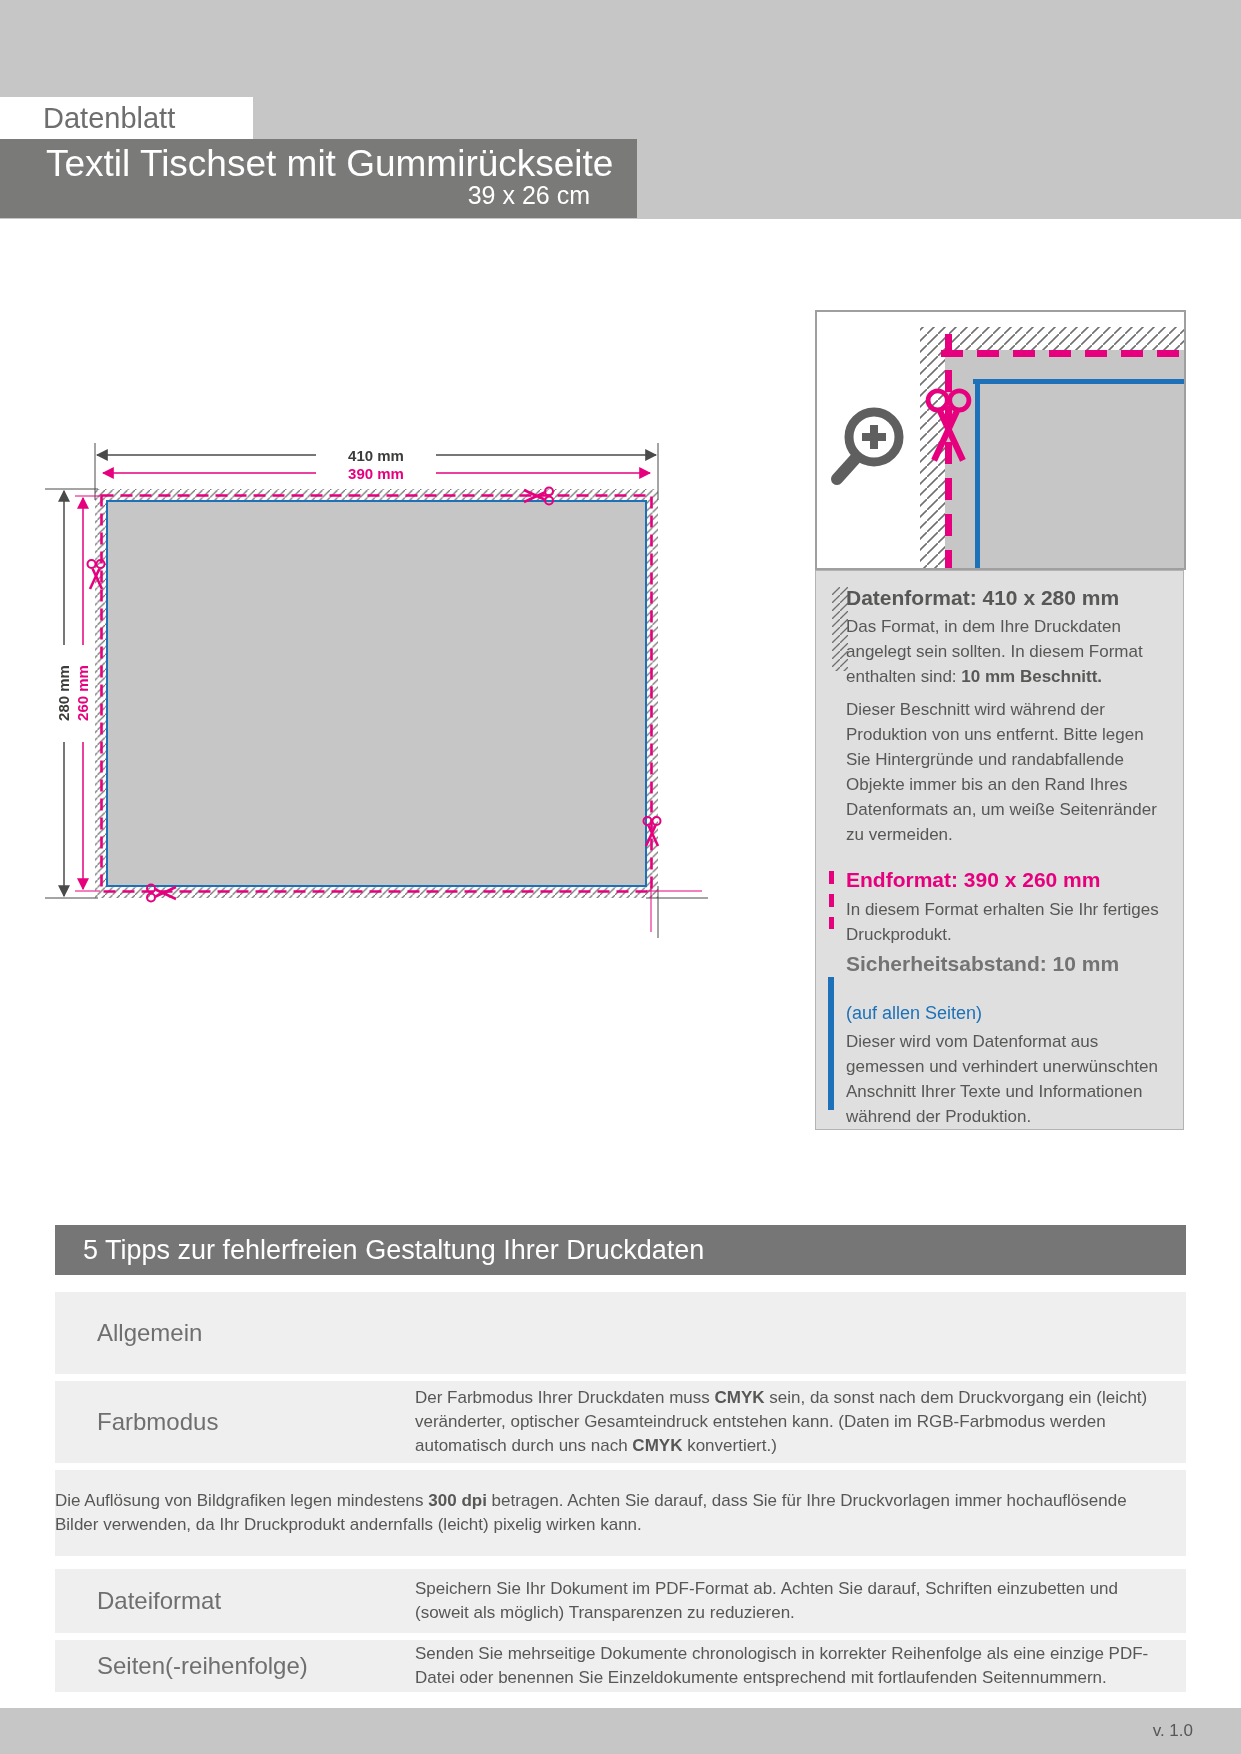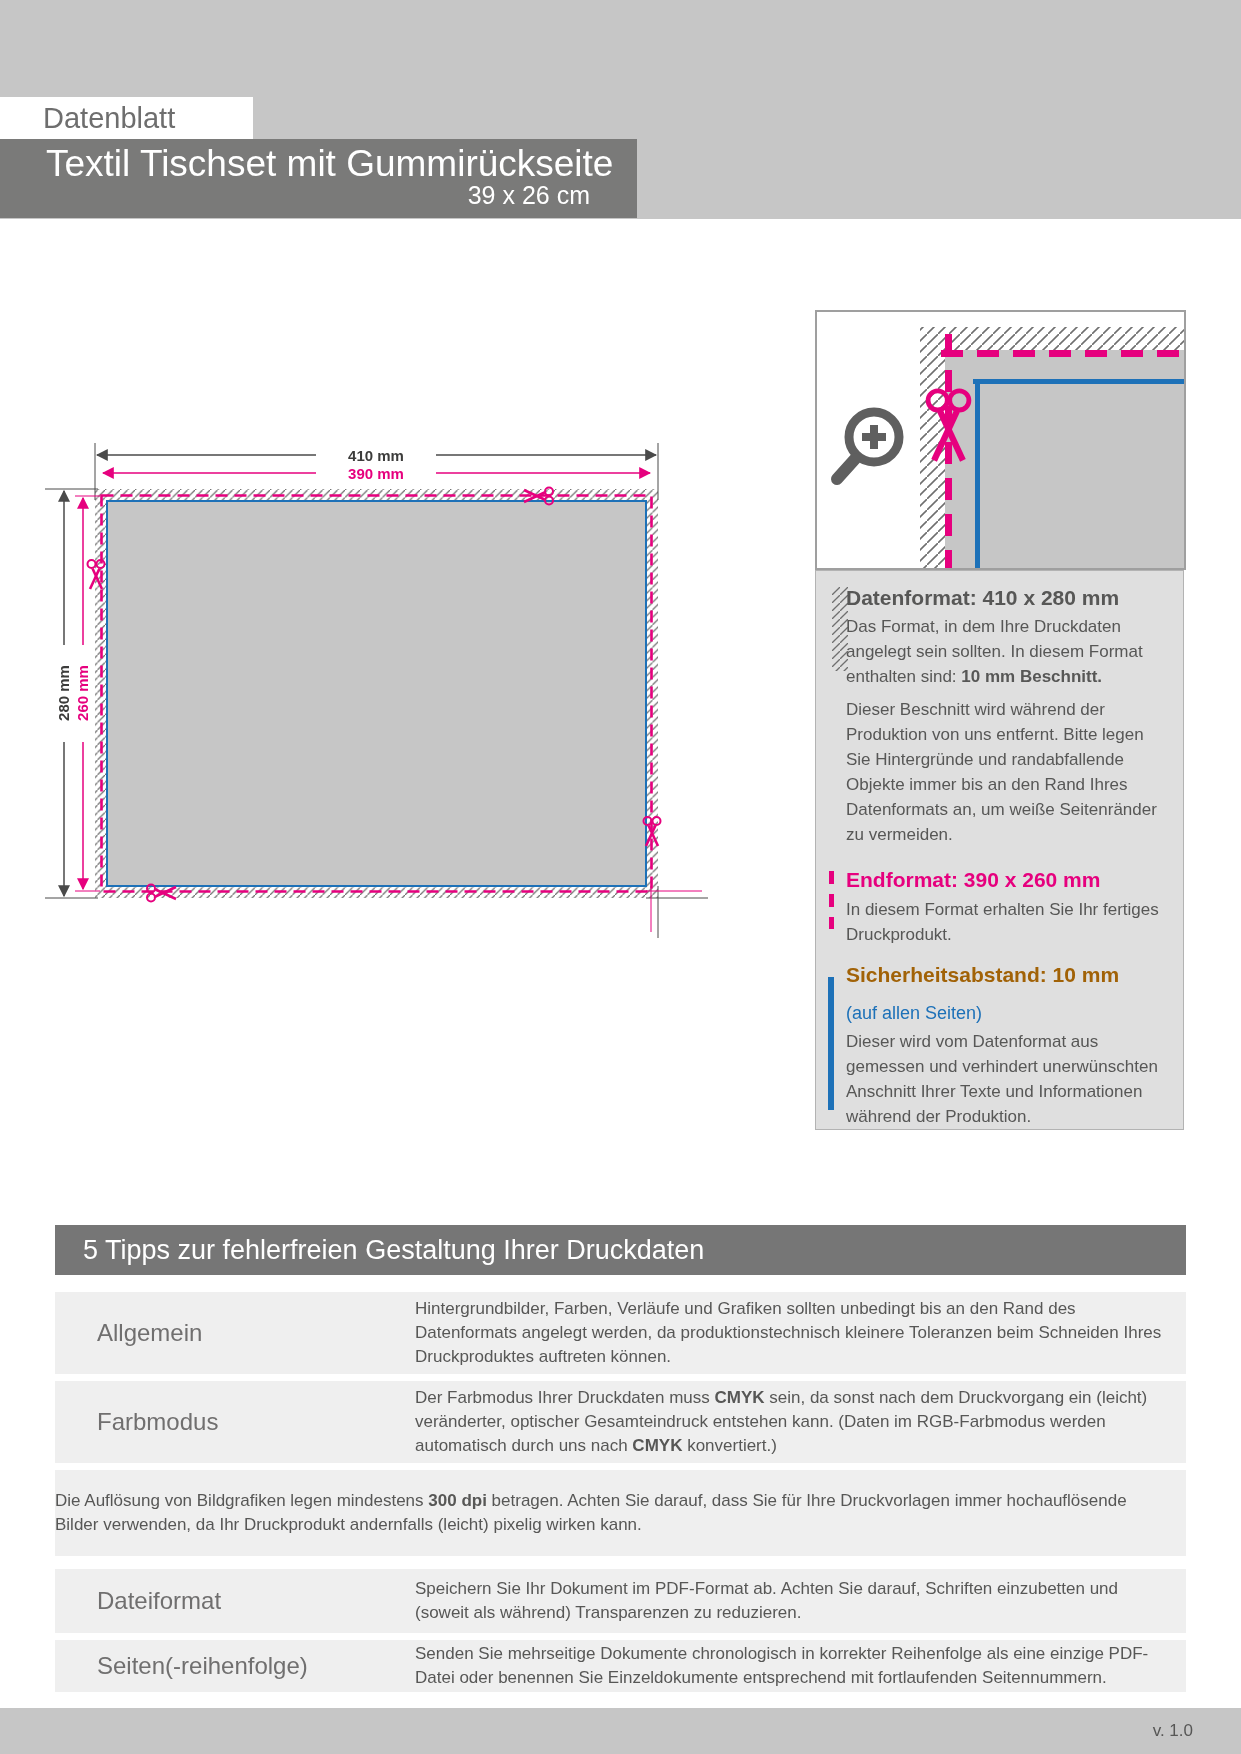--- a/index.html
+++ b/index.html
@@ -18,21 +18,21 @@
   .detail-box{position:absolute;left:815px;top:310px;width:367px;height:256px;background:#ffffff;border:2px solid #9f9f9f;}
   
   .info-panel{position:absolute;left:815px;top:570px;width:369px;height:560px;background:#dfdfdf;border:1px solid #b3b3b3;box-sizing:border-box;}
   .info-panel .blk-head{position:absolute;left:30px;font-size:21px;font-weight:bold;white-space:nowrap;}
   .info-panel .blk-body{position:absolute;left:30px;width:322px;font-size:17px;line-height:25px;color:#575756;}
   .head-datenformat{color:#575756;top:15px;}
   .body-datenformat{top:43px;}
   .note-datenformat{top:126px;}
   .head-endformat{color:#e6007e;top:297px;}
   .body-endformat{top:326px;}
-  .head-sicherheit{color:#a16207;top:392px;text-align:center;}
+  .head-sicherheit{color:#737373;top:381px;text-align:center;}
   .sub-sicherheit{position:absolute;left:30px;top:432px;font-size:18px;color:#1d71b8;}
   .body-sicherheit{top:458px;}
   .swatch-hatch{position:absolute;left:16px;top:16px;}
   .swatch-cut{position:absolute;left:13px;top:300px;width:5px;height:58px;
      background:repeating-linear-gradient(to bottom,#e6007e 0 13px,transparent 13px 23px);}
   .swatch-safety{position:absolute;left:12px;top:406px;width:6px;height:133px;background:#1d71b8;}
   
   .tips-banner{position:absolute;left:55px;top:1225px;width:1131px;height:50px;background:#767676;}
   .tips-banner span{display:block;padding-left:28px;line-height:50px;font-size:27px;color:#ffffff;}
   .tip-row{position:absolute;left:55px;width:1131px;background:#efefef;display:flex;align-items:center;box-sizing:border-box;}
@@ -202,32 +202,31 @@
     <div class="sub-sicherheit">(auf allen Seiten)</div>
     <div class="blk-body body-sicherheit">Dieser wird vom Datenformat aus gemessen und verhindert unerwünschten Anschnitt Ihrer Texte und Informationen während der Produktion.</div>
   </div>
 
   <div class="tips-banner">
     <span>5 Tipps zur fehlerfreien Gestaltung Ihrer Druckdaten</span>
   </div>
 
   <div class="tip-row row-1">
     <div class="tip-label">Allgemein</div>
-    <div class="tip-text"><span>Hintergrundbilder, Farben, Verläufe und Grafiken sollten unbedingt bis an den Rand des Datenformats angelegt werden, da produktionstechnisch kleinere Toleranzen beim Schneiden Ihres Druckproduktes auftreten können.</span></div>
   </div>
   <div class="tip-row row-2">
     <div class="tip-label">Farbmodus</div>
     <div class="tip-text"><span>Der Farbmodus Ihrer Druckdaten muss </span><b>CMYK</b><span> sein, da sonst nach dem Druckvorgang ein (leicht) veränderter, optischer Gesamteindruck entstehen kann. (Daten im RGB-Farbmodus werden automatisch durch uns nach </span><b>CMYK</b><span> konvertiert.)</span></div>
   </div>
   <div class="tip-row row-3">
     <div class="tip-text"><span>Die Auflösung von Bildgrafiken legen mindestens </span><b>300 dpi</b><span> betragen. Achten Sie darauf, dass Sie für Ihre Druckvorlagen immer hochauflösende Bilder verwenden, da Ihr Druckprodukt andernfalls (leicht) pixelig wirken kann.</span></div>
   </div>
   <div class="tip-row row-4">
     <div class="tip-label">Dateiformat</div>
-    <div class="tip-text"><span>Speichern Sie Ihr Dokument im PDF-Format ab. Achten Sie darauf, Schriften einzubetten und (soweit als während) Transparenzen zu reduzieren.</span></div>
+    <div class="tip-text"><span>Speichern Sie Ihr Dokument im PDF-Format ab. Achten Sie darauf, Schriften einzubetten und (soweit als möglich) Transparenzen zu reduzieren.</span></div>
   </div>
   <div class="tip-row row-5">
     <div class="tip-label">Seiten(-reihenfolge)</div>
     <div class="tip-text"><span>Senden Sie mehrseitige Dokumente chronologisch in korrekter Reihenfolge als eine einzige PDF-Datei oder benennen Sie Einzeldokumente entsprechend mit fortlaufenden Seitennummern.</span></div>
   </div>
 
   <div class="footer">
     <span>v. 1.0</span>
   </div>
 

